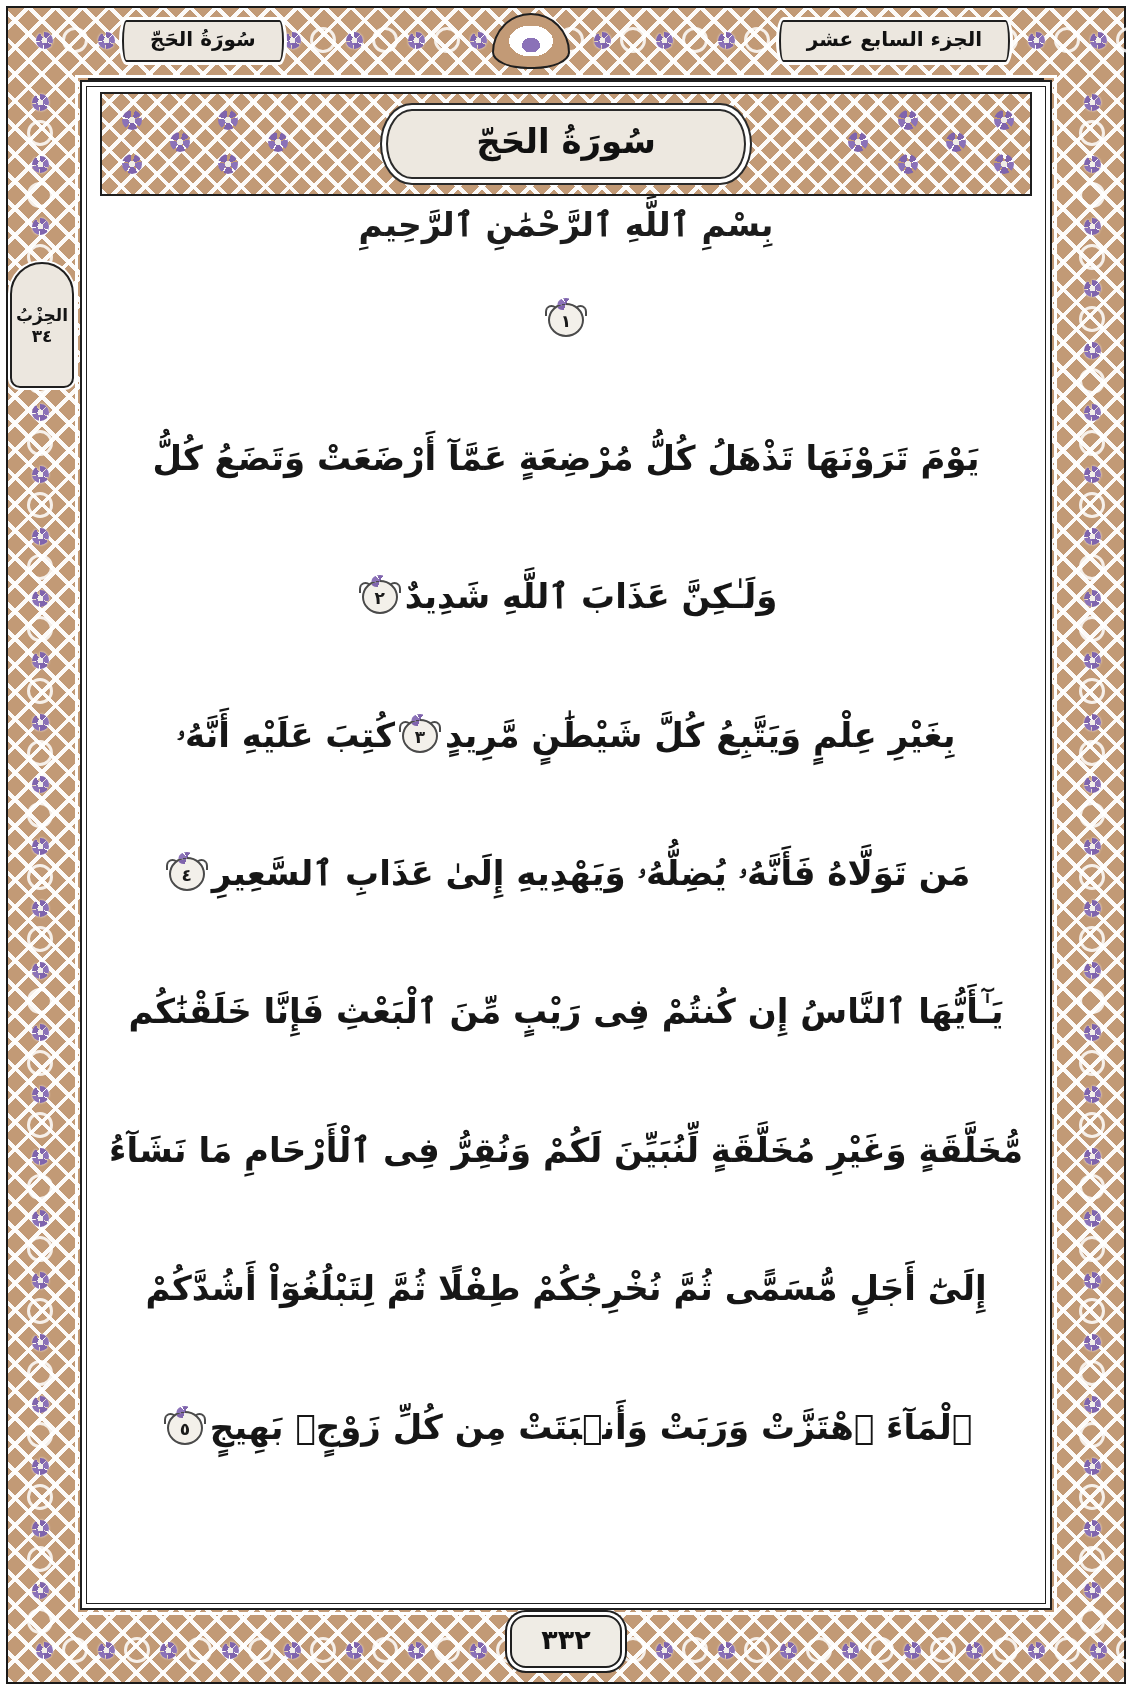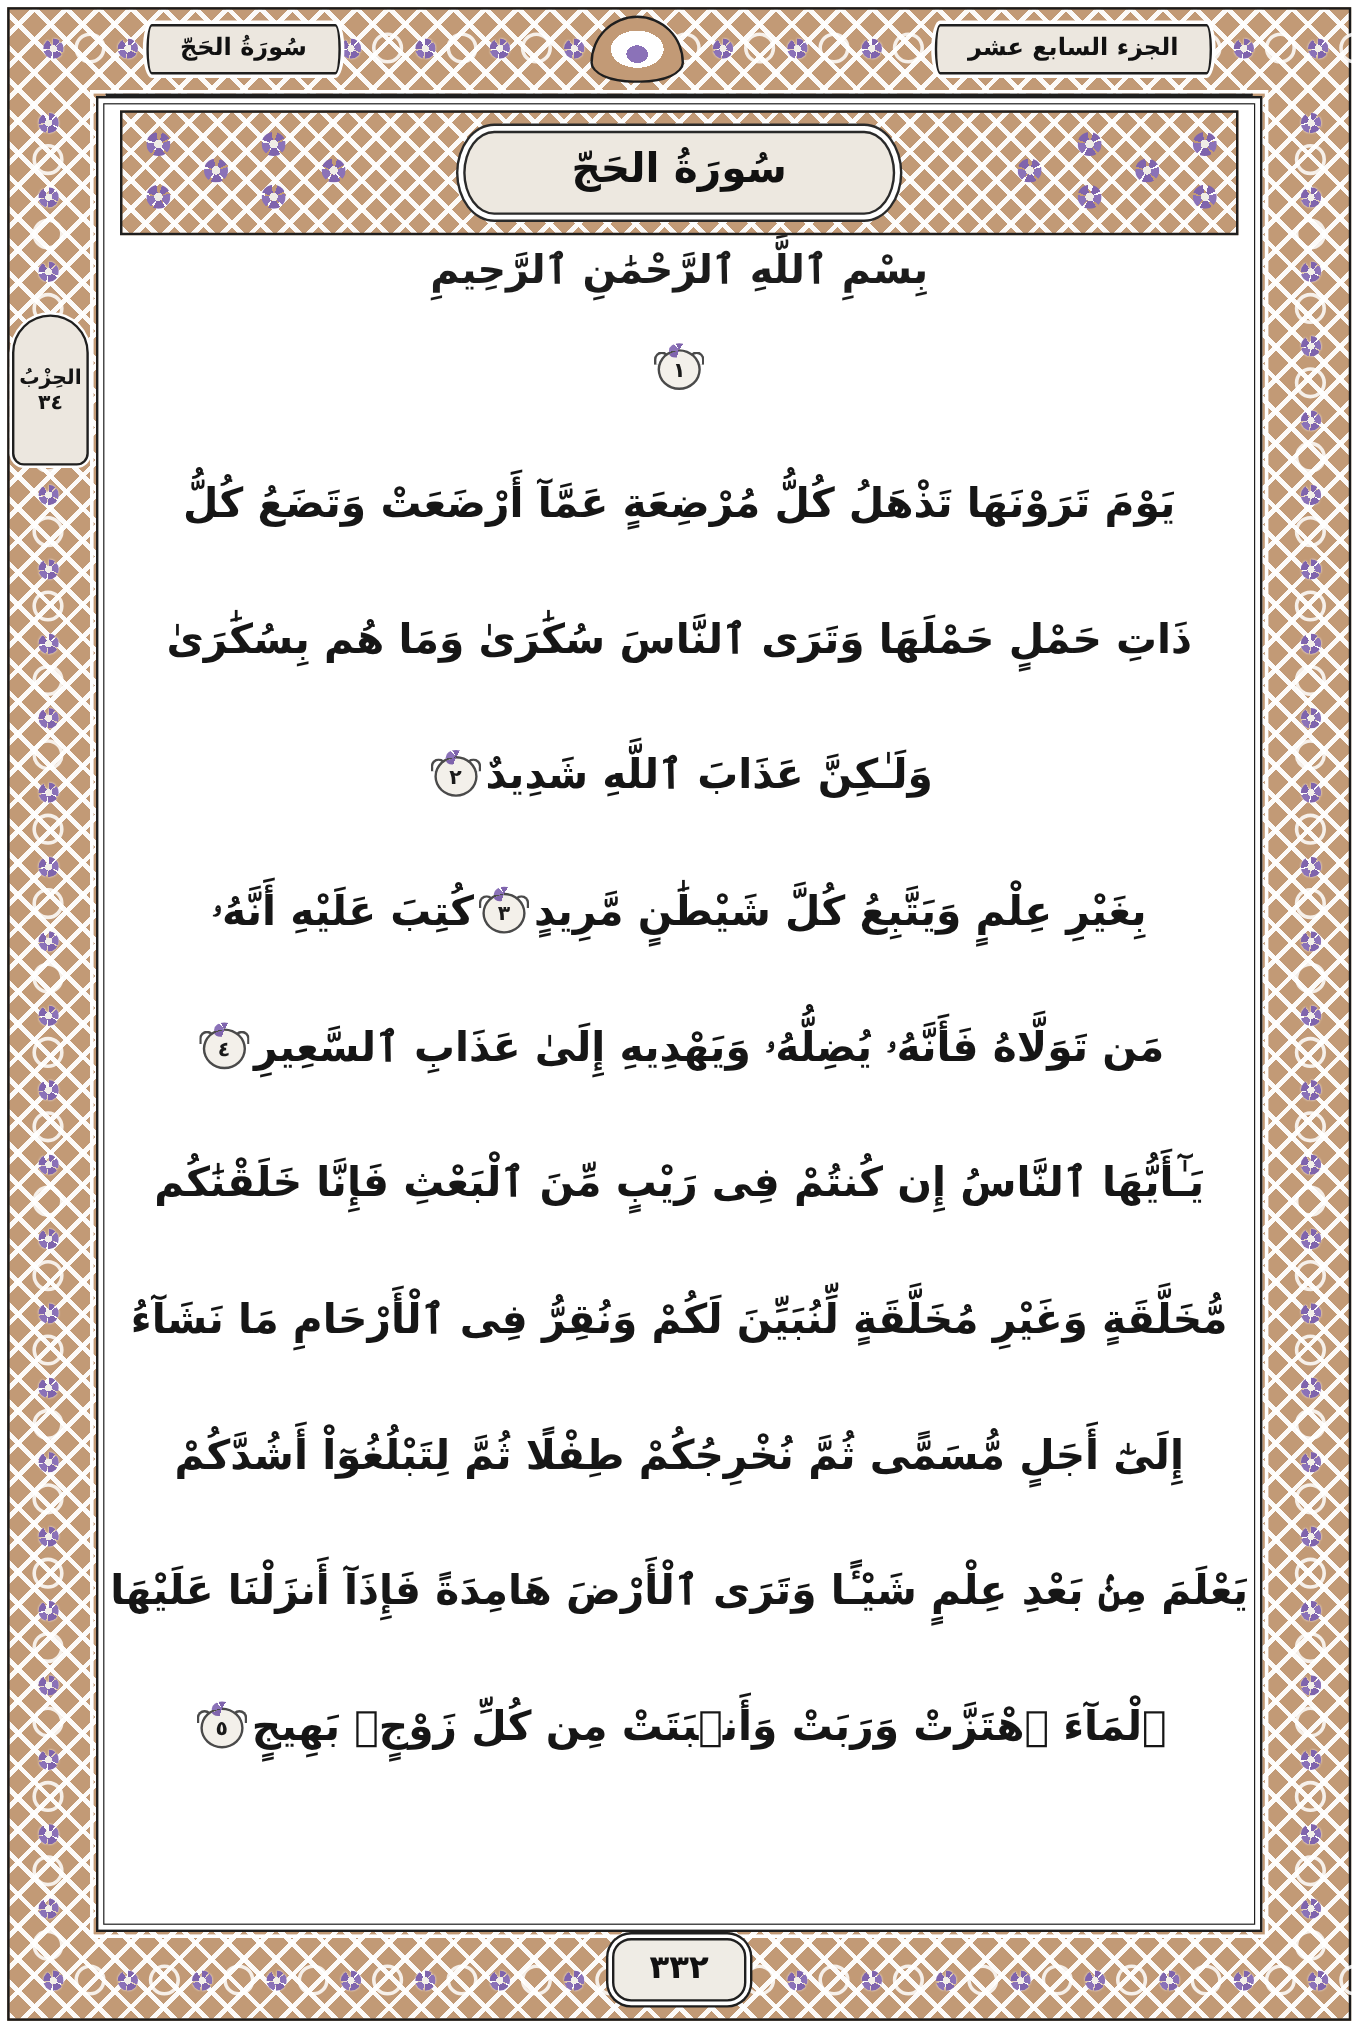--- a/index.html
+++ b/index.html
@@ -534,23 +534,20 @@
           <span class="wing-r"></span>
           <span class="disc"></span>
           <span class="crown"></span>
           <span class="num">١</span>
         </span>
       </div>
       <div class="ayah-line">
         <span>يَوْمَ تَرَوْنَهَا تَذْهَلُ كُلُّ مُرْضِعَةٍ عَمَّآ أَرْضَعَتْ وَتَضَعُ كُلُّ</span>
       </div>
       <div class="ayah-line">
-        <span>ذَاتِ حَمْلٍ حَمْلَهَا وَتَرَى ٱلنَّاسَ سُكَٰرَىٰ وَمَا هُم بِسُكَٰرَىٰ</span>
-      </div>
-      <div class="ayah-line">
         <span>وَلَـٰكِنَّ عَذَابَ ٱللَّهِ شَدِيدٌ</span>
         <span class="ayah-mark">
           <span class="wing-l"></span>
           <span class="wing-r"></span>
           <span class="disc"></span>
           <span class="crown"></span>
           <span class="num">٢</span>
         </span>
       </div>
       <div class="ayah-line">
@@ -577,23 +574,20 @@
       <div class="ayah-line">
         <span>يَـٰٓأَيُّهَا ٱلنَّاسُ إِن كُنتُمْ فِى رَيْبٍ مِّنَ ٱلْبَعْثِ فَإِنَّا خَلَقْنَٰكُم</span>
       </div>
       <div class="ayah-line">
         <span>مُّخَلَّقَةٍ وَغَيْرِ مُخَلَّقَةٍ لِّنُبَيِّنَ لَكُمْ وَنُقِرُّ فِى ٱلْأَرْحَامِ مَا نَشَآءُ</span>
       </div>
       <div class="ayah-line">
         <span>إِلَىٰٓ أَجَلٍ مُّسَمًّى ثُمَّ نُخْرِجُكُمْ طِفْلًا ثُمَّ لِتَبْلُغُوٓاْ أَشُدَّكُمْ</span>
       </div>
       <div class="ayah-line">
-        <span>يَعْلَمَ مِنۢ بَعْدِ عِلْمٍ شَيْـًٔا وَتَرَى ٱلْأَرْضَ هَامِدَةً فَإِذَآ أَنزَلْنَا عَلَيْهَا</span>
-      </div>
-      <div class="ayah-line">
         <span>ٱلْمَآءَ ٱهْتَزَّتْ وَرَبَتْ وَأَنۢبَتَتْ مِن كُلِّ زَوْجٍۭ بَهِيجٍ</span>
         <span class="ayah-mark">
           <span class="wing-l"></span>
           <span class="wing-r"></span>
           <span class="disc"></span>
           <span class="crown"></span>
           <span class="num">٥</span>
         </span>
       </div>
     </div>

